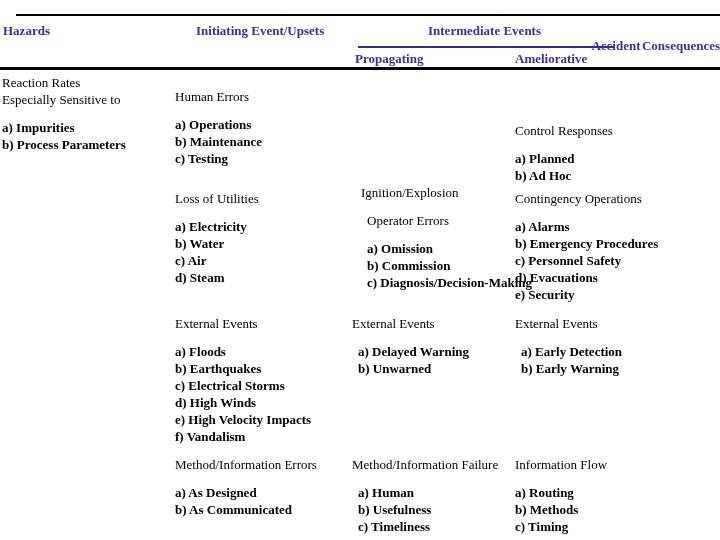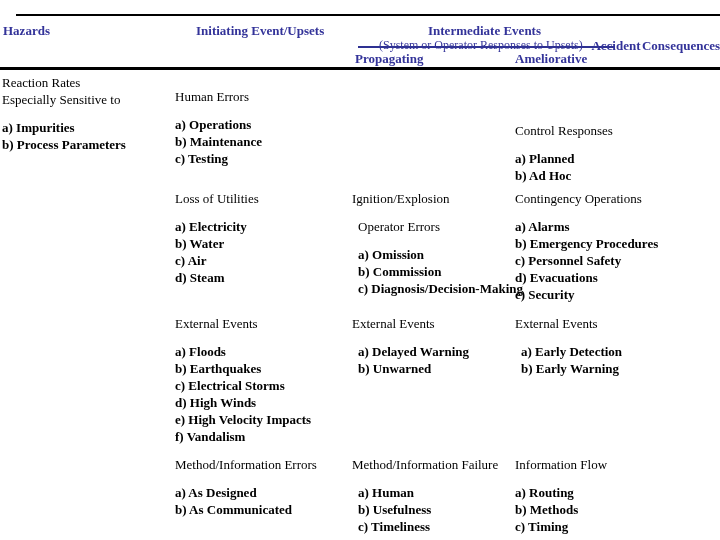--- a/index.html
+++ b/index.html
@@ -104,21 +104,20 @@
   <div class="rule rule-top"></div>
   <div class="rule-navy"></div>
   <div class="rule rule-bottom"></div>
 
   <div class="hdr hdr-hazards">Hazards</div>
 
   <div class="hdr hdr-initiating">Initiating Event/Upsets</div>
 
   <div class="hdr hdr-intermediate">Intermediate Events</div>
 
-  <div class="hdr-sub hdr-paren">(System  or Operator Responses to Upsets)</div>
 
   <div class="hdr hdr-propagating">Propagating</div>
 
   <div class="hdr hdr-ameliorative">Ameliorative</div>
 
   <div class="hdr hdr-accident">Accident</div>
 
   <div class="hdr hdr-consequences">Consequences</div>
 
   <div class="col col-1" style="top:74px;">
@@ -168,21 +167,21 @@
   <div class="col col-2" style="top:456px;">
     <div class="blk-title">Method/Information Errors</div>
     <div class="gap-md"></div>
     <div class="blk-list">
       <div>a) As Designed</div>
       <div>b) As Communicated</div>
     </div>
   </div>
 
 
-  <div class="col col-3" style="top:190px;">
+  <div class="col col-3" style="top:184px;margin-left:9px;">
     <div class="blk-title">Ignition/Explosion</div>
     <div class="gap-md"></div>
     <div class="blk-title indent1">Operator Errors</div>
     <div class="gap-md"></div>
     <div class="blk-list indent1">
       <div>a) Omission</div>
       <div>b) Commission</div>
       <div>c) Diagnosis/Decision-Making</div>
     </div>
   </div>

